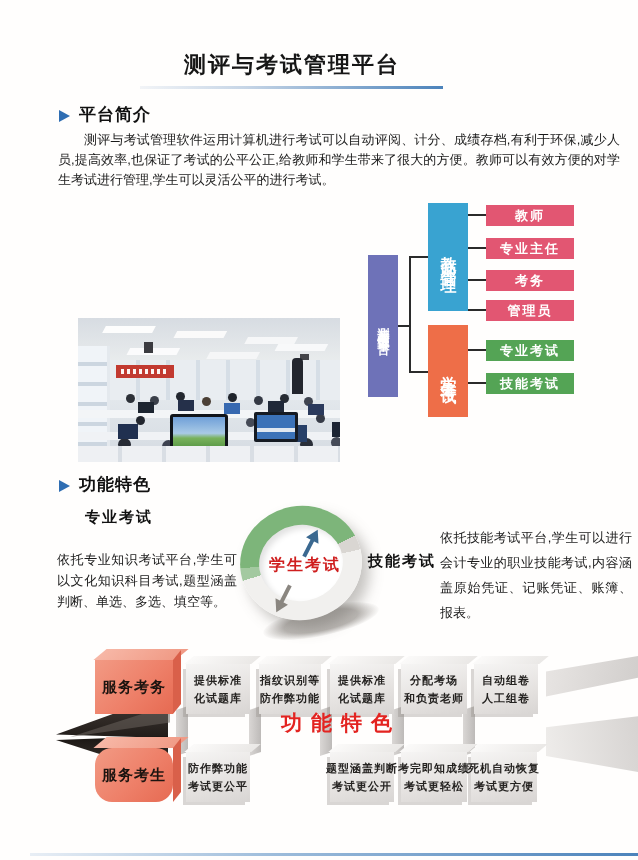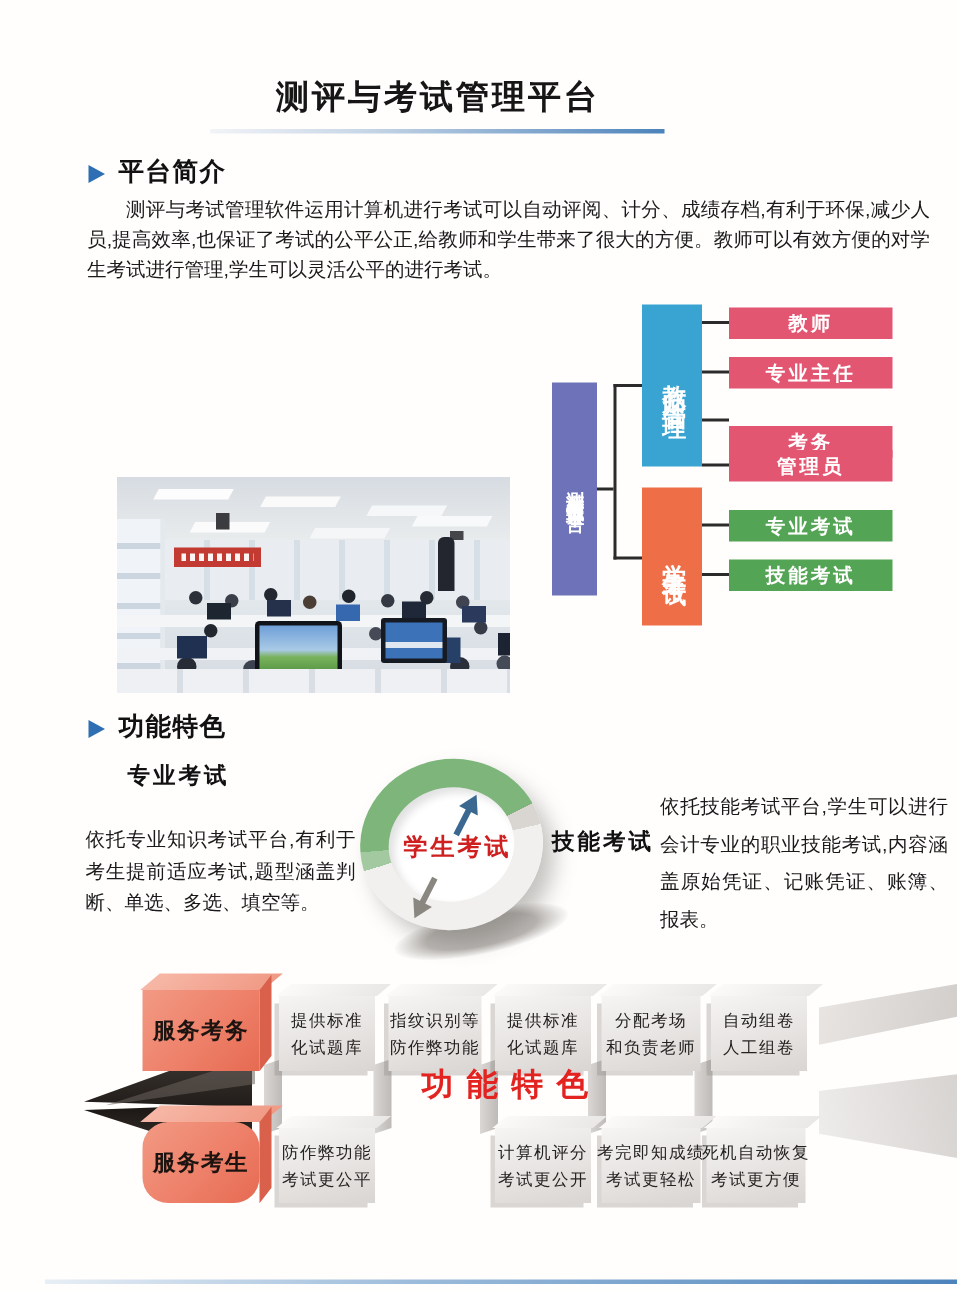--- a/index.html
+++ b/index.html
@@ -44,21 +44,21 @@
   .midmon::before{content:"";position:absolute;inset:3px;background:linear-gradient(180deg,#3b72b8 0 55%,#dfe7f0 55% 70%,#3b72b8 70% 100%);}
   .frontdesk{left:0;top:128px;width:262px;height:16px;background:repeating-linear-gradient(90deg,#eef0f3 0 40px,#d9dee4 40px 44px);}
 
   
   .org{left:366px;top:197px;width:272px;height:240px;}
   .vbox{position:absolute;display:flex;align-items:center;justify-content:center;color:#fff;font-weight:bold;
     writing-mode:vertical-rl;text-orientation:upright;}
   .org-root{left:2px;top:58px;width:30px;height:142px;background:#6e72b8;font-size:12px;letter-spacing:2px;}
   .org-teacher{left:62px;top:6px;width:40px;height:108px;background:#39a3d1;font-size:16px;letter-spacing:7px;}
   .org-student{left:62px;top:128px;width:40px;height:92px;background:#ee6e48;font-size:16px;letter-spacing:4px;}
-  .leaf{position:absolute;left:120px;width:109px;height:21px;display:flex;align-items:center;justify-content:center;
+  .leaf{position:absolute;left:120px;width:88px;height:21px;display:flex;align-items:center;justify-content:center;
     color:#fff;font-size:13px;font-weight:bold;letter-spacing:2px;}
   .leaf.pink{background:#e25672;}
   .leaf.green{background:#54a455;}
   .cline{position:absolute;background:#2b2b2b;}
 
   
   .sub-h{font-size:15px;font-weight:bold;color:#111;letter-spacing:2px;}
   .feat-txt{font-size:13px;line-height:21px;color:#1a1a1a;text-align:justify;}
   .ring{left:240px;top:506px;width:122px;height:114px;border-radius:50%;transform:rotate(-10deg);
     background:conic-gradient(from -85deg,#7db57a 0 158deg,#d9d6d2 158deg 172deg,#f1f0ee 172deg 348deg,#a3c9a0 348deg 360deg);
@@ -75,21 +75,21 @@
 
   
   .rcube{position:absolute;width:78px;height:54px;background:linear-gradient(135deg,#f29a84 0%,#ee8069 55%,#e66a52 100%);
     display:flex;align-items:center;justify-content:center;font-size:15px;font-weight:bold;color:#1c1410;letter-spacing:1px;z-index:2;}
   .rcube::before{content:"";position:absolute;left:5px;right:-9px;top:-11px;height:11px;background:linear-gradient(90deg,#f7b7a6,#f09a85);transform:skewX(-50deg);}
   .rcube::after{content:"";position:absolute;right:-8px;top:-5px;width:8px;height:100%;background:#d9604a;transform:skewY(-52deg);}
   .gbox{position:absolute;height:50px;background:linear-gradient(165deg,#f6f5f4 0%,#e5e2e0 60%,#d8d5d3 100%);
     display:flex;flex-direction:column;justify-content:center;align-items:center;gap:3px;z-index:2;
     box-shadow:-4px 4px 0 -1px rgba(145,140,136,.35);}
   .gbox::before{content:"";position:absolute;left:3px;right:-6px;top:-8px;height:8px;background:linear-gradient(90deg,#fbfaf9,#eae8e6);transform:skewX(-50deg);}
-  .gline{font-size:11px;font-weight:normal;color:#242220;letter-spacing:1px;white-space:nowrap;}
+  .gline{font-size:11px;font-weight:bold;color:#242220;letter-spacing:1px;white-space:nowrap;}
   .flap{position:absolute;z-index:1;}
   .flap-t{left:56px;top:694px;width:112px;height:44px;background:linear-gradient(180deg,#453d38,#211c19);clip-path:polygon(100% 0,100% 100%,0 92%);}
   .flap-b{left:56px;top:736px;width:112px;height:40px;background:linear-gradient(0deg,#453d38,#191512);clip-path:polygon(100% 0,0 10%,100% 100%);}
   .flap-t2{left:70px;top:705px;width:100px;height:32px;background:#6a625c;clip-path:polygon(100% 0,100% 55%,0 100%);opacity:.55;}
   .wing{position:absolute;z-index:1;}
   .wing-t{left:546px;top:656px;width:92px;height:52px;background:linear-gradient(100deg,#e8e5e3,#d0cdcb);clip-path:polygon(0 30%,100% 0,100% 42%,0 78%);}
   .wing-b{left:546px;top:710px;width:92px;height:62px;background:linear-gradient(80deg,#efedeb,#d6d3d1);clip-path:polygon(0 28%,100% 10%,100% 100%,0 74%);}
   .tab{position:absolute;width:12px;height:46px;top:708px;background:linear-gradient(90deg,#dad7d5,#bdbab8);transform:skewY(-18deg);z-index:0;}
   .matrix-label{left:281px;top:709px;font-size:21px;font-weight:bold;color:#e32320;letter-spacing:9px;white-space:nowrap;z-index:4;}
 </style>
@@ -129,30 +129,30 @@
     <div class="vbox org-teacher">教师管理</div>
     <div class="vbox org-student">学生考试</div>
     <div class="cline" style="left:102px;top:17px;width:18px;height:2px;"></div>
     <div class="cline" style="left:102px;top:50px;width:18px;height:2px;"></div>
     <div class="cline" style="left:102px;top:82px;width:18px;height:2px;"></div>
     <div class="cline" style="left:102px;top:112px;width:18px;height:2px;"></div>
     <div class="cline" style="left:102px;top:152px;width:18px;height:2px;"></div>
     <div class="cline" style="left:102px;top:185px;width:18px;height:2px;"></div>
     <div class="leaf pink" style="top:8px;">教师</div>
     <div class="leaf pink" style="top:41px;">专业主任</div>
-    <div class="leaf pink" style="top:87px;">考务</div>
+    <div class="leaf pink" style="top:73px;">考务</div>
     <div class="leaf pink" style="top:103px;">管理员</div>
     <div class="leaf green" style="top:143px;">专业考试</div>
     <div class="leaf green" style="top:176px;">技能考试</div>
   </div>
 
   <div class="abs tri" style="left:59px;top:480px;"></div>
   <div class="abs sec-h" style="left:79px;top:473px;">功能特色</div>
   <div class="abs sub-h" style="left:85px;top:508px;">专业考试</div>
-  <p class="abs feat-txt" style="left:57px;top:536px;width:180px;">依托专业知识考试平台,有利于考生提前适应考试,题型涵盖判断、单选、多选、填空等。</p>
+  <p class="abs feat-txt" style="left:57px;top:536px;width:180px;">依托专业知识考试平台,学生可以文化知识科目考试,题型涵盖判断、单选、多选、填空等。</p>
   <div class="abs ring-shadow"></div>
   <div class="abs ring"></div>
   <div class="abs arrow arrow-up"></div>
   <div class="abs arrow arrow-down"></div>
   <div class="abs ring-label">学生考试</div>
   <div class="abs sub-h" style="left:368px;top:552px;">技能考试</div>
   <p class="abs feat-txt" style="left:440px;top:512px;width:192px;line-height:25px;">依托技能考试平台,学生可以进行会计专业的职业技能考试,内容涵盖原始凭证、记账凭证、账簿、报表。</p>
 
   <div class="flap flap-t"></div>
   <div class="flap flap-b"></div>
@@ -188,21 +188,21 @@
   </div>
 
   <div class="abs matrix-label">功能特色</div>
 
   <div class="rcube" style="left:95px;top:748px;border-radius:17px;">服务考生</div>
   <div class="gbox" style="left:186px;top:752px;width:64px;">
     <span class="gline">防作弊功能</span>
     <span class="gline">考试更公平</span>
   </div>
   <div class="gbox" style="left:330px;top:752px;width:64px;">
-    <span class="gline">计算机评分</span>
+    <span class="gline">题型涵盖判断</span>
     <span class="gline">考试更公开</span>
   </div>
   <div class="gbox" style="left:401px;top:752px;width:66px;">
     <span class="gline">考完即知成绩</span>
     <span class="gline">考试更轻松</span>
   </div>
   <div class="gbox" style="left:471px;top:752px;width:66px;">
     <span class="gline">死机自动恢复</span>
     <span class="gline">考试更方便</span>
   </div>

